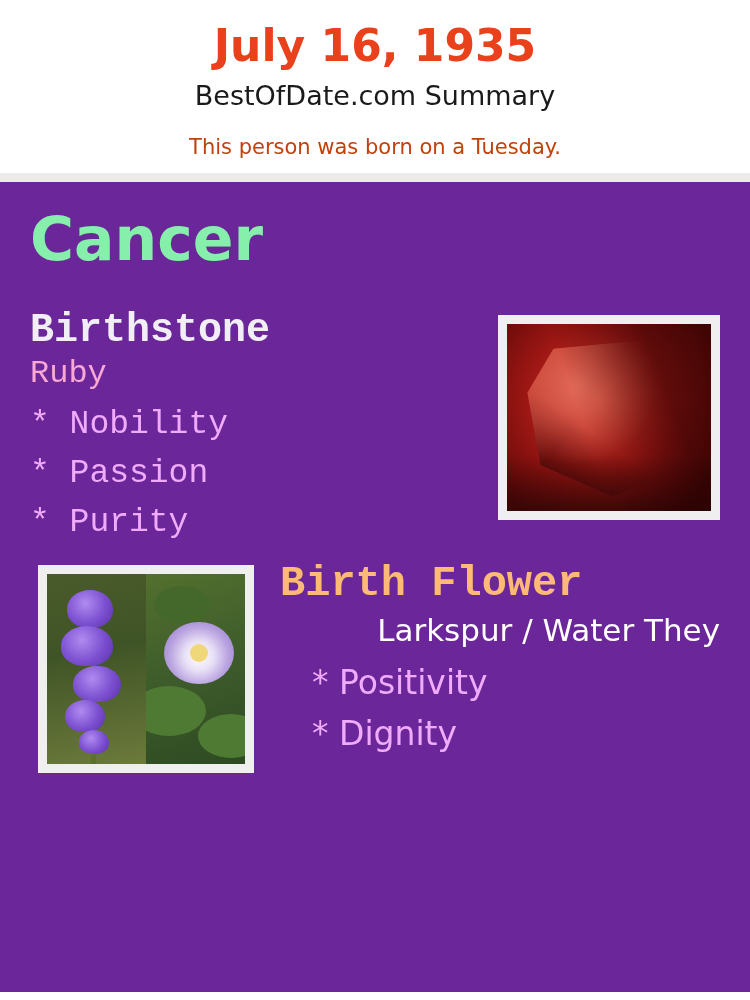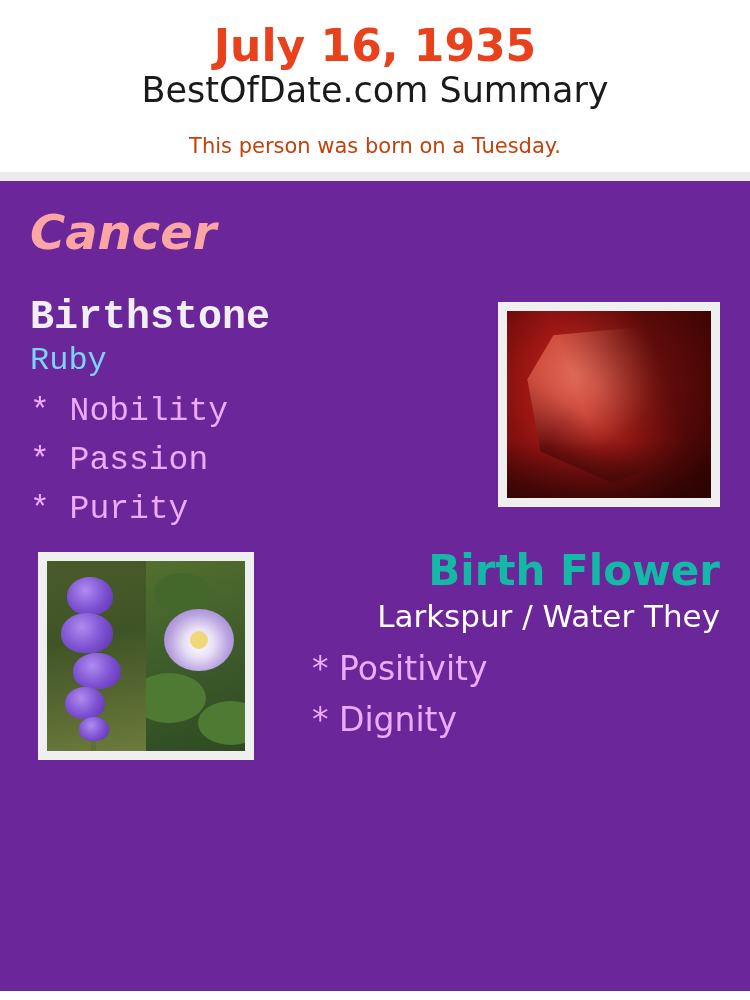--- a/index.html
+++ b/index.html
@@ -25,21 +25,22 @@
   }
   .date-title {
     color: #e8411c;
     font-size: 44px;
     font-weight: bold;
     line-height: 1.1;
     letter-spacing: 0px;
   }
   .site-summary {
     color: #1a1a1a;
-    font-size: 35px;
+    font-size: 27px;
+    margin-top: 10px;
     font-weight: normal;
   }
   .born-line {
     color: #c2410c;
     font-size: 21px;
     margin-top: 24px;
   }
   .header-sep {
     height: 9px;
     background: #eceaec;
@@ -50,26 +51,25 @@
   .body-panel {
     background: #6b2699;
     width: 100%;
     height: 810px;
     padding: 26px 30px 0 30px;
     position: relative;
     color: #ffffff;
   }
 
   .zodiac-name {
-    font-size: 48px;
+    font-size: 60px;
     font-weight: bold;
-    color: #fca5a5;
+    color: #86efac;
     line-height: 1.05;
     margin-bottom: 8px;
-    font-style: italic;
   }
   .zodiac-desc {
     font-size: 31px;
     line-height: 1.45;
     color: #fdfdfd;
     max-width: 620px;
     font-weight: normal;
   }
 
   
@@ -83,21 +83,21 @@
     width: 440px;
   }
   .stone-heading {
     font-size: 40px;
     font-weight: bold;
     color: #f2eef5;
     line-height: 1.1;
   }
   .stone-name {
     font-size: 32px;
-    color: #7dd3fc;
+    color: #f9a8d4;
     margin-top: 2px;
     margin-bottom: 8px;
   }
   .trait {
     font-size: 33px;
     color: #f0abfc;
     line-height: 1.0;
     margin-top: 16px;
   }
 
@@ -212,23 +212,24 @@
     background: #f0d77a;
   }
 
   .flower-text {
     margin-left: 250px;
     text-align: left;
   }
   .flower-heading {
     font-size: 42px;
     font-weight: bold;
-    color: #14b8a6;
+    color: #fdba74;
     line-height: 1.1;
-    text-align: right;
+    text-align: left;
+    font-family: Liberation Mono, monospace;
   }
   .flower-name {
     font-size: 31px;
     color: #ffffff;
     margin-top: 4px;
     text-align: right;
   }
   .flower-traits {
     margin-top: 14px;
     margin-left: 32px;

